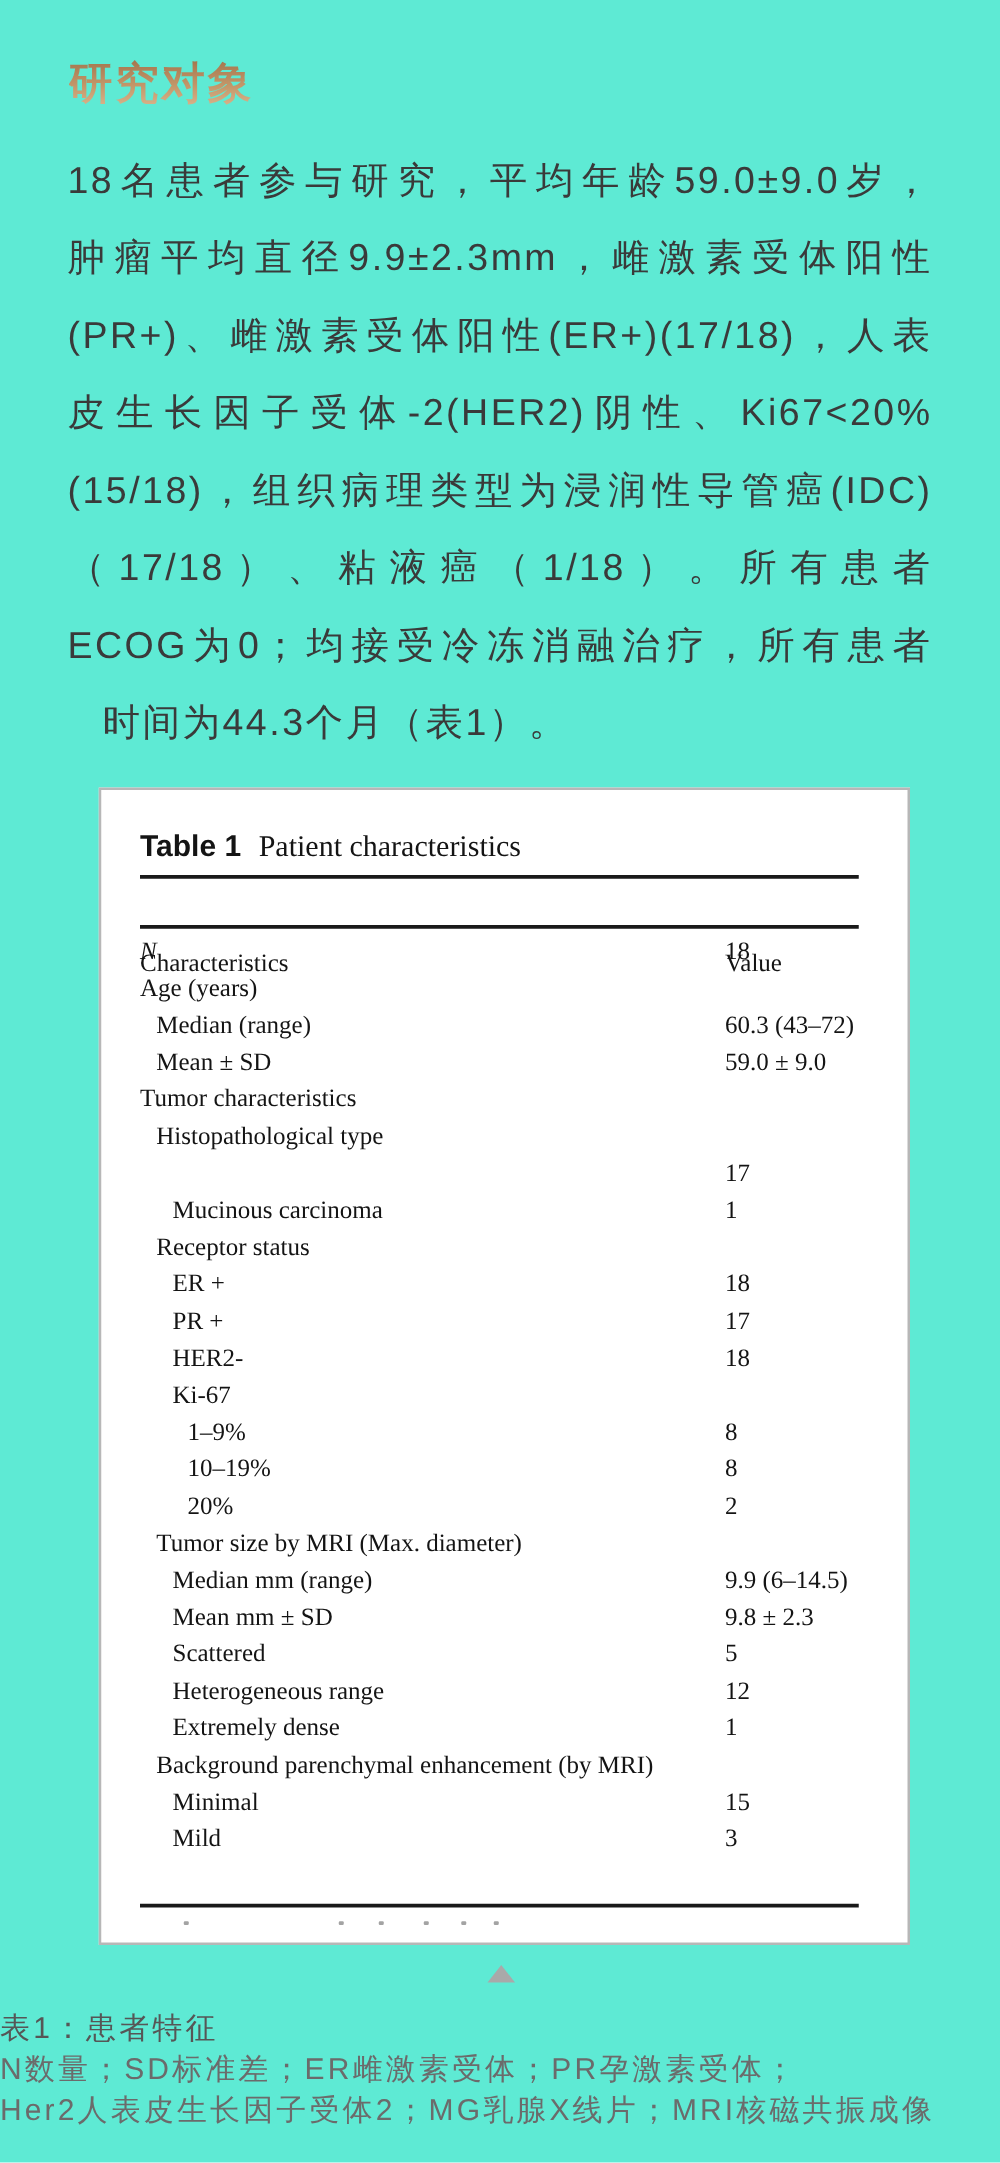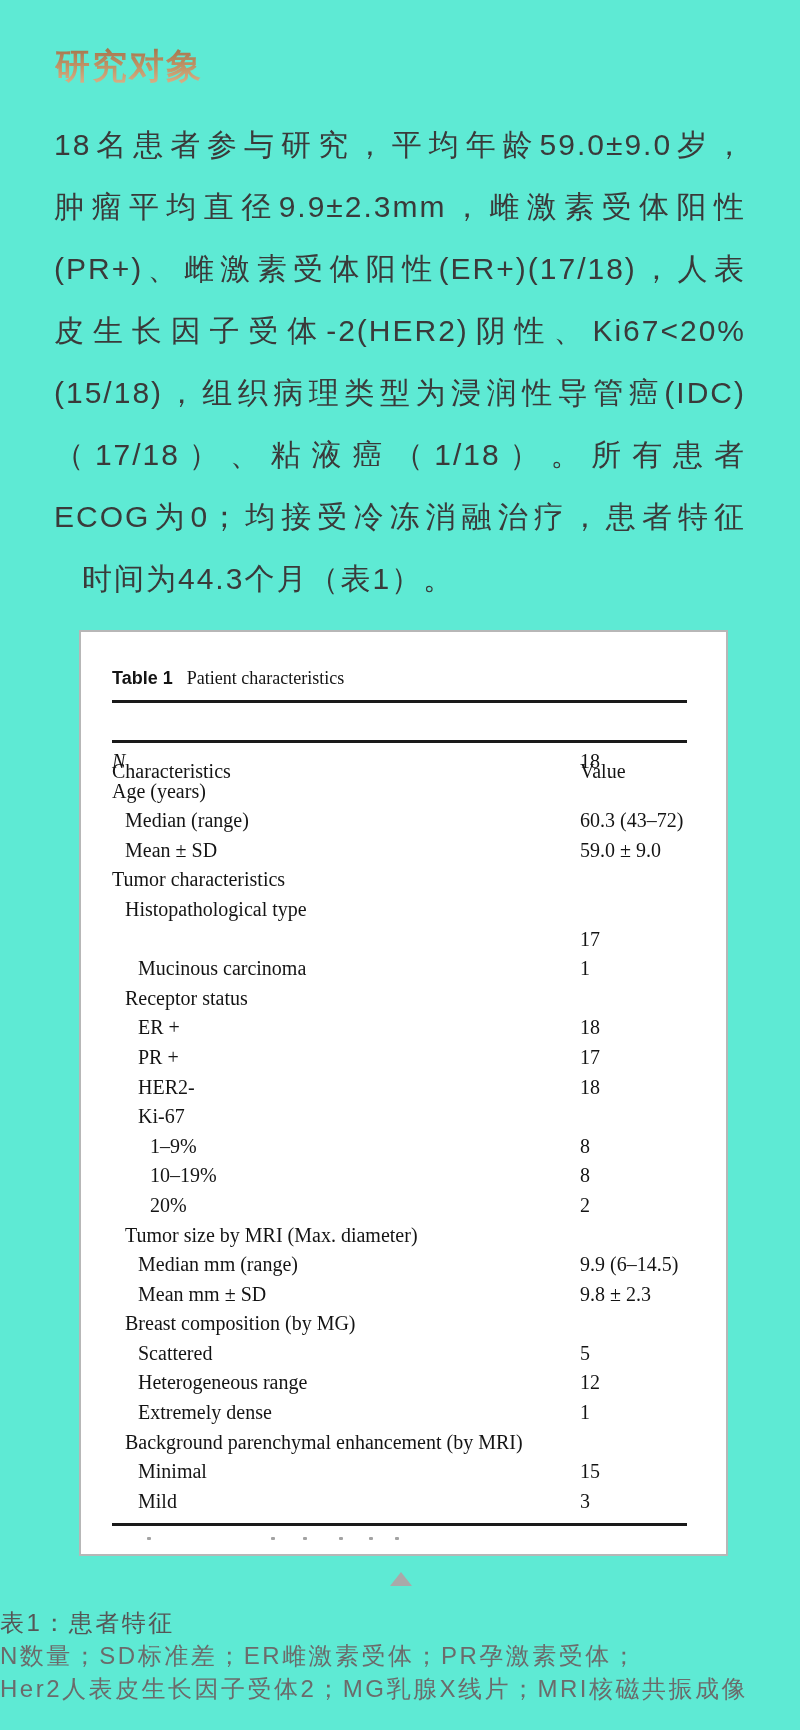--- a/index.html
+++ b/index.html
@@ -37,21 +37,21 @@
 
   
   .figure-box{
     position:absolute;left:79px;top:630px;
     width:649px;height:926px;
     border:2px solid #b7b7b7;background:#ffffff;
     box-sizing:border-box;
     font-family:"Liberation Serif", serif;
     color:#141414;
   }
-  .tbl-title{position:absolute;left:31px;top:34px;font-size:18px;line-height:24px;white-space:nowrap;}
+  .tbl-title{position:absolute;left:31px;top:34px;font-size:24px;line-height:24px;white-space:nowrap;}
   .tbl-title .tlab{font-family:"Liberation Sans", sans-serif;font-weight:bold;margin-right:14px;}
   .rule{position:absolute;left:31px;width:575px;height:3px;background:#1a1a1a;}
   .rule1{top:68px;}
   .rule2{top:108px;}
   .rule3{top:891px;}
   .thead-row{position:absolute;left:31px;top:75px;width:575px;height:33px;line-height:33px;font-size:20px;margin-top:48px;}
   .thead-row .col-value{position:absolute;left:468px;top:0;}
   .trows{position:absolute;left:31px;top:115px;width:575px;}
   .trow{position:relative;height:29.6px;line-height:29.6px;font-size:20px;white-space:nowrap;}
   .tlabel{display:inline-block;}
@@ -92,21 +92,21 @@
 
   <h1 class="section-title">研究对象</h1>
 
   <div class="paragraph">
       <div class="para-line">18名患者参与研究，平均年龄59.0±9.0岁，</div>
       <div class="para-line">肿瘤平均直径9.9±2.3mm，雌激素受体阳性</div>
       <div class="para-line">(PR+)、雌激素受体阳性(ER+)(17/18)，人表</div>
       <div class="para-line">皮生长因子受体-2(HER2)阴性、Ki67&lt;20%</div>
       <div class="para-line">(15/18)，组织病理类型为浸润性导管癌(IDC)</div>
       <div class="para-line">（17/18）、粘液癌（1/18）。所有患者</div>
-      <div class="para-line">ECOG为0；均接受冷冻消融治疗，患者特征</div>
+      <div class="para-line">ECOG为0；均接受冷冻消融治疗，所有患者</div>
       <div class="para-line last">时间为44.3个月（表1）。</div>
     </div>
 
   <div class="figure-box">
     <div class="tbl-title">
       <span class="tlab">Table 1</span><span>Patient characteristics</span>
     </div>
     <div class="rule rule1"></div>
     <div class="thead-row">
       <span class="col-char">Characteristics</span>
@@ -126,21 +126,20 @@
         <div class="trow"><span class="tlabel ind2">ER +</span><span class="tvalue">18</span></div>
         <div class="trow"><span class="tlabel ind2">PR +</span><span class="tvalue">17</span></div>
         <div class="trow"><span class="tlabel ind2">HER2-</span><span class="tvalue">18</span></div>
         <div class="trow"><span class="tlabel ind2">Ki-67</span></div>
         <div class="trow"><span class="tlabel ind3">1–9%</span><span class="tvalue">8</span></div>
         <div class="trow"><span class="tlabel ind3">10–19%</span><span class="tvalue">8</span></div>
         <div class="trow"><span class="tlabel ind3">20%</span><span class="tvalue">2</span></div>
         <div class="trow"><span class="tlabel ind1">Tumor size by MRI (Max. diameter)</span></div>
         <div class="trow"><span class="tlabel ind2">Median mm (range)</span><span class="tvalue">9.9 (6–14.5)</span></div>
         <div class="trow"><span class="tlabel ind2">Mean mm ± SD</span><span class="tvalue">9.8 ± 2.3</span></div>
-        <div class="trow"><span class="tlabel ind1">Breast composition (by MG)</span></div>
         <div class="trow"><span class="tlabel ind2">Scattered</span><span class="tvalue">5</span></div>
         <div class="trow"><span class="tlabel ind2">Heterogeneous range</span><span class="tvalue">12</span></div>
         <div class="trow"><span class="tlabel ind2">Extremely dense</span><span class="tvalue">1</span></div>
         <div class="trow"><span class="tlabel ind1">Background parenchymal enhancement (by MRI)</span></div>
         <div class="trow"><span class="tlabel ind2">Minimal</span><span class="tvalue">15</span></div>
         <div class="trow"><span class="tlabel ind2">Mild</span><span class="tvalue">3</span></div>
       </div>
     <div class="rule rule3"></div>
     <div class="crop-marks">
         <i></i>

